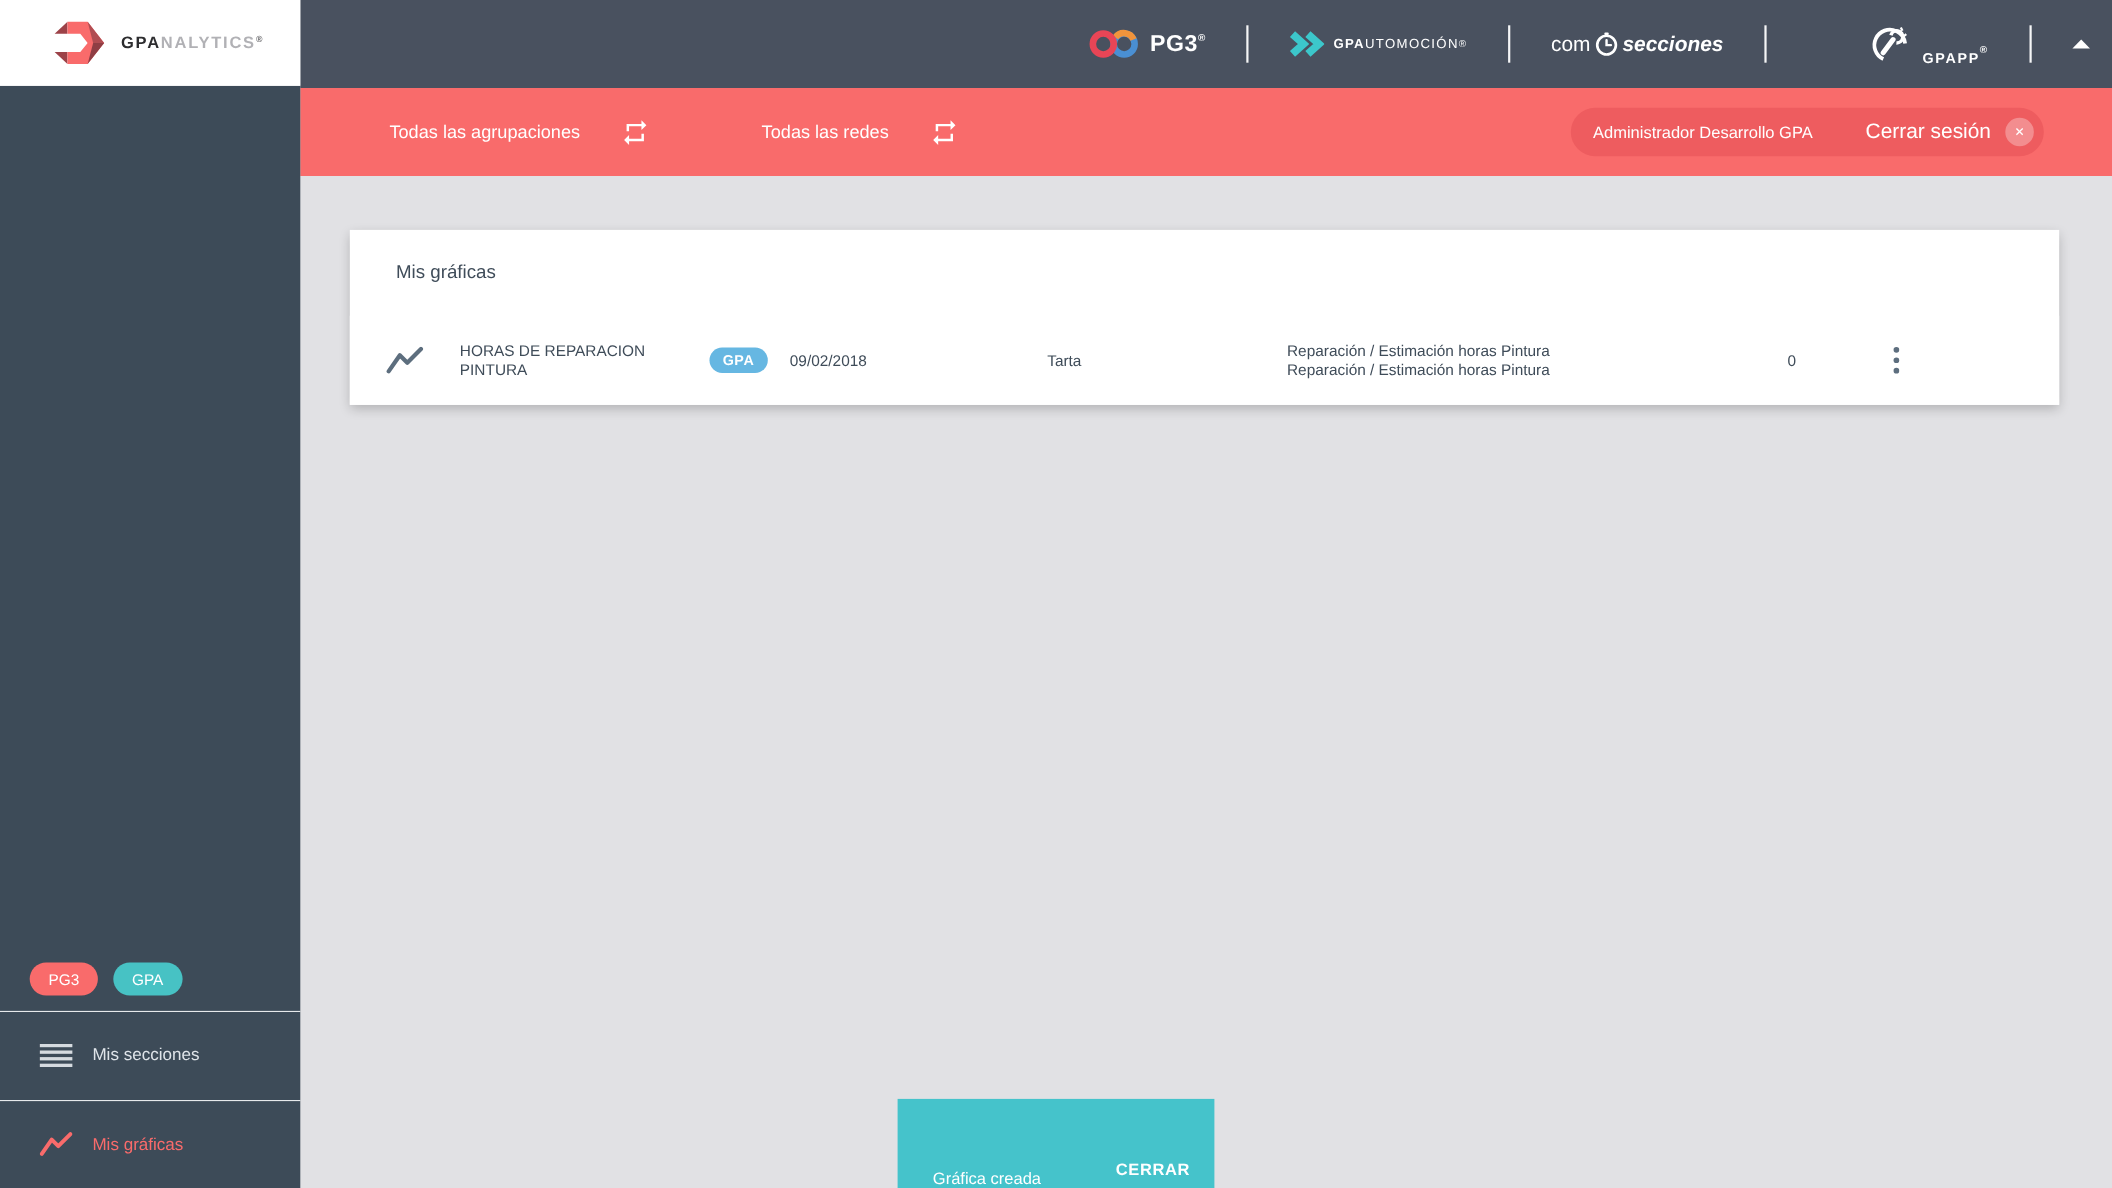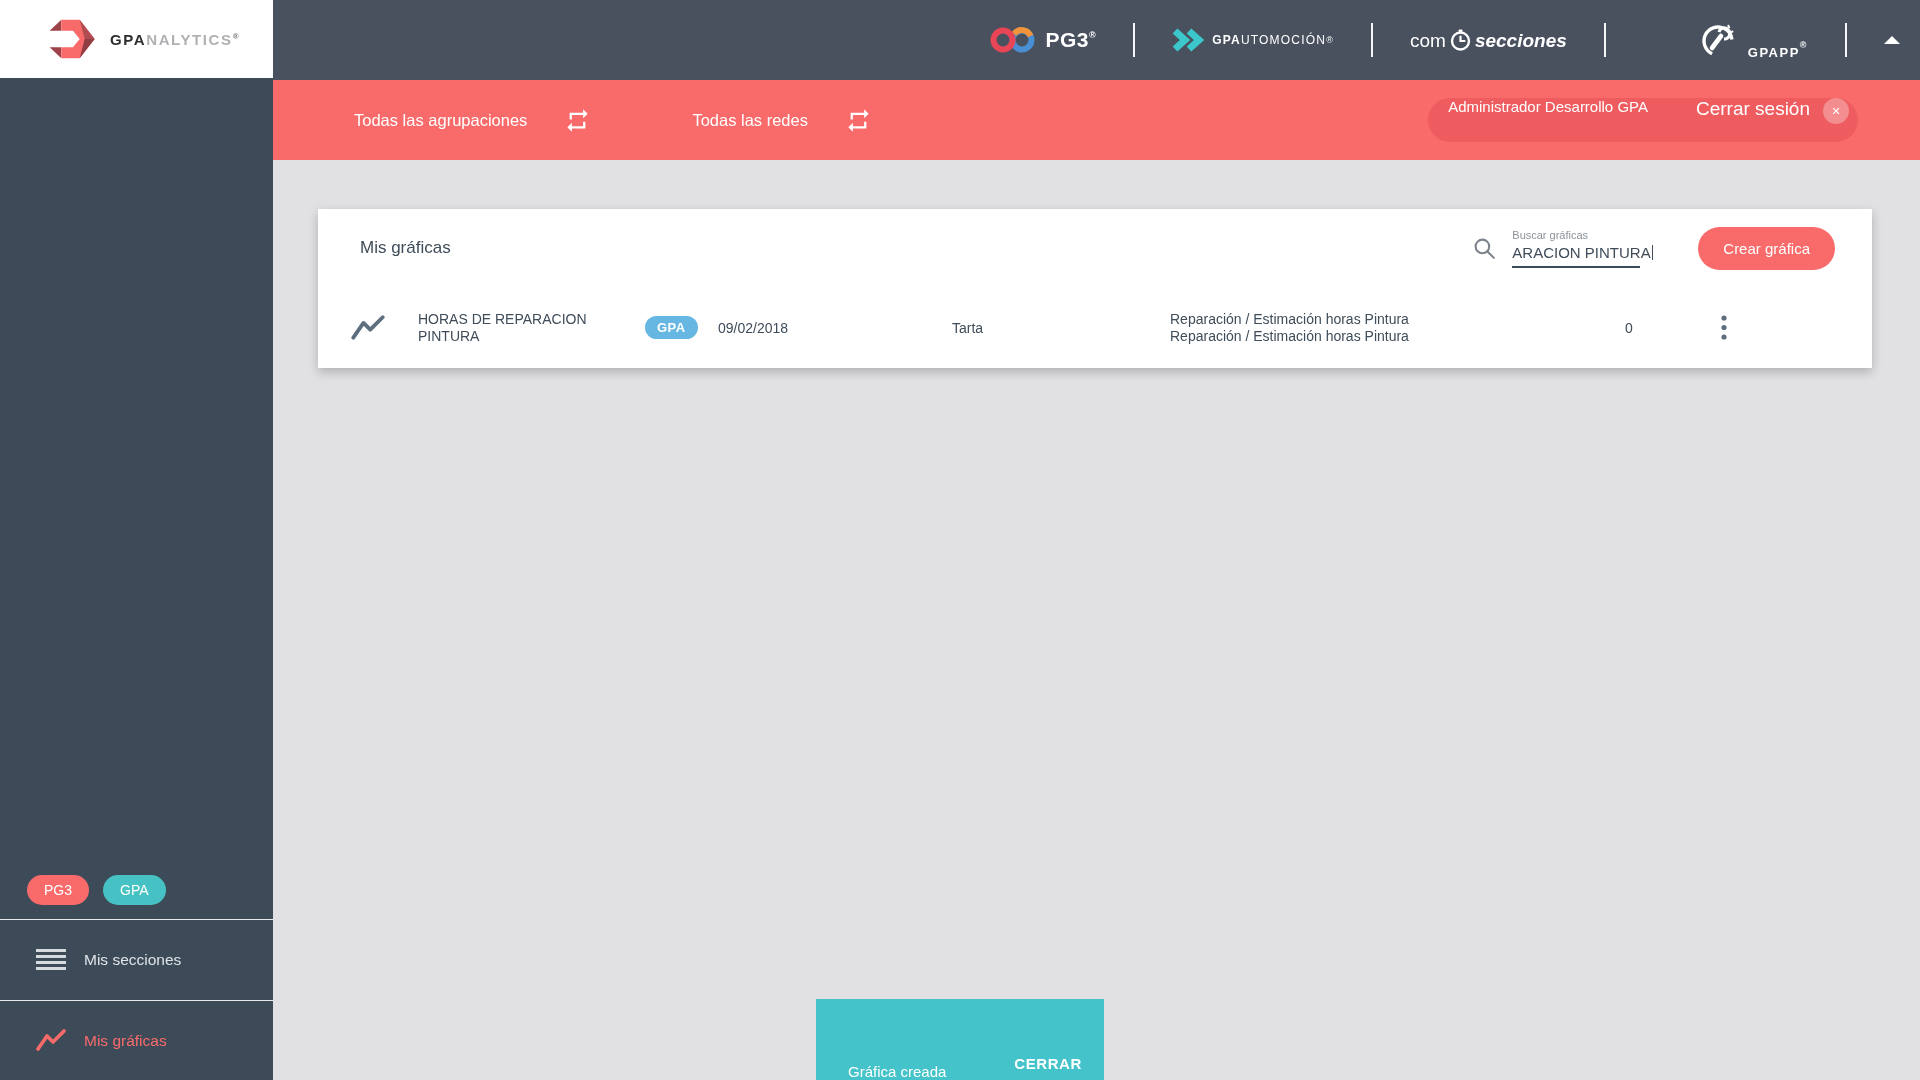--- a/index.html
+++ b/index.html
@@ -50,21 +50,21 @@
   .filter-bar {
     position:absolute; left:273px; right:0; top:80px; height:80px;
     background:#f96b6b; display:flex; align-items:center; color:#fff; z-index:4;
     padding-left:81px;
   }
   .filter-label { font-size:16.5px; }
   .repeat-icon { margin-left:37px; cursor:pointer; display:flex; }
   .filter-label.second { margin-left:101px; }
   .session-chip {
     margin-left:auto; margin-right:62px; height:44px; border-radius:22px;
-    background:#ee5c5f; display:flex; align-items:flex-start; padding-left:20px;
+    background:#ee5c5f; display:flex; align-items:center; padding-left:20px;
   }
   .session-chip .user { font-size:15px; }
   .session-chip .logout { font-size:19px; margin-left:48px; cursor:pointer; }
   .power-circle {
     width:26px; height:26px; border-radius:50%; background:rgba(255,255,255,0.3);
     margin:0 9px 0 13px; display:flex; align-items:center; justify-content:center;
     font-size:11px; color:#ffffff; cursor:pointer;
   }
 
   
@@ -246,33 +246,20 @@
     <svg width="30" height="23" viewBox="0 0 30 23">
       <polyline points="2,20 11,7 17,13 28,2" fill="none" stroke="#f96b6b" stroke-width="3.6" stroke-linecap="round" stroke-linejoin="round"></polyline>
     </svg>
     <span class="lbl">Mis gráficas</span>
   </div>
 </div>
 
 <div class="main-card">
   <div class="card-header">
     <span class="card-title">Mis gráficas</span>
-    <div class="header-right">
-      <span class="search-icon">
-        <svg width="25" height="25" viewBox="0 0 24 24">
-          <circle cx="10" cy="10" r="6.5" fill="none" stroke="#7d838c" stroke-width="2"></circle>
-          <line x1="14.8" y1="14.8" x2="21" y2="21" stroke="#7d838c" stroke-width="2" stroke-linecap="round"></line>
-        </svg>
-      </span>
-      <div class="search-field">
-        <div class="flabel">Buscar gráficas</div>
-        <div class="fvalue"><span>ARACION PINTURA</span><span class="caret"></span></div>
-      </div>
-      <button class="create-btn">Crear gráfica</button>
-    </div>
   </div>
 
 
   <div class="grid-row trow">
     <span class="cell-icon">
       <svg width="34" height="26" viewBox="0 0 30 23">
         <polyline points="2,20 11,7 17,13 28,2" fill="none" stroke="#5d6e7e" stroke-width="3.4" stroke-linecap="round" stroke-linejoin="round"></polyline>
       </svg>
     </span>
     <span class="name-cell">

